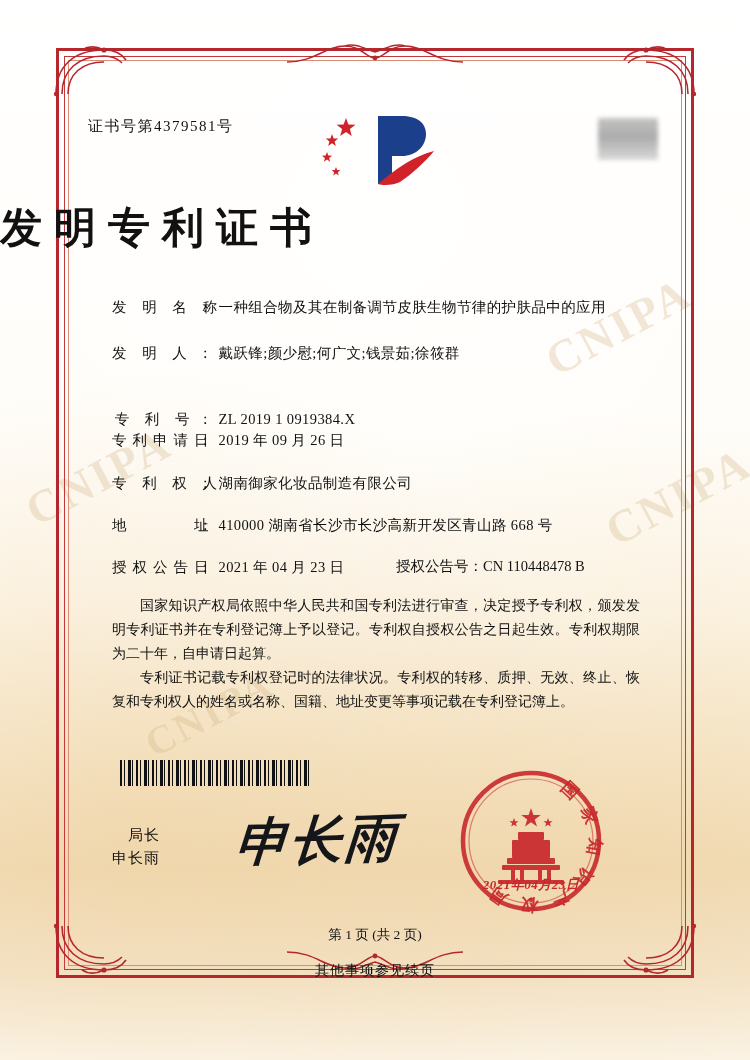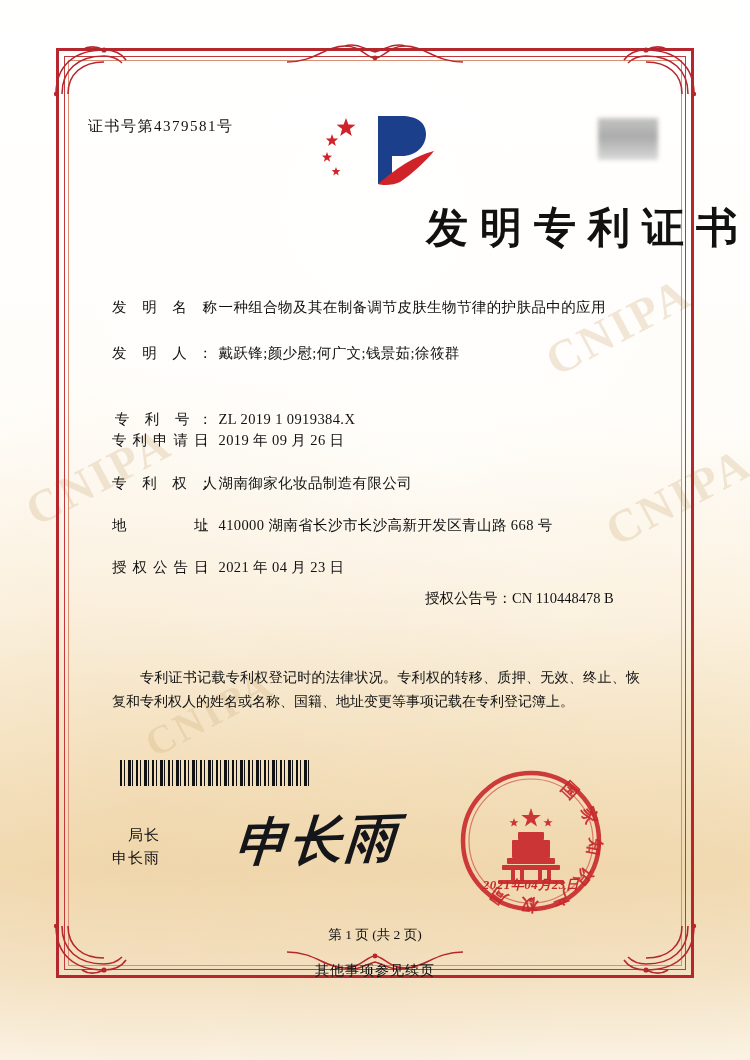--- a/index.html
+++ b/index.html
@@ -118,21 +118,21 @@
   #logo {
     position: absolute;
     left: 316px; top: 112px;
     width: 118px; height: 76px;
   }
 
   #doc-title {
     position: absolute;
     left: 0; top: 200px;
     width: 750px;
-    text-align: right;
+    text-align: left;
     font-size: 42px;
     font-weight: bold;
     letter-spacing: 12px;
     color: #111;
     font-family: "Liberation Serif", "DejaVu Serif", serif;
   }
 
   
   .field {
     position: absolute;
@@ -145,25 +145,24 @@
   .field .lbl {
     display: inline-block;
     width: 86px;
     letter-spacing: 6px;
   }
   .field .colon { margin-right: 6px; }
   .field .val { letter-spacing: 0.4px; }
 
   .field-r {
     position: absolute;
-    left: 425px;
+    left: 396px;
     font-size: 14.5px;
     color: #111;
     white-space: nowrap;
-    margin-top: 32px;
   }
 
   
   .para {
     position: absolute;
     left: 112px;
     width: 528px;
     font-size: 14px;
     line-height: 24px;
     text-align: justify;
@@ -378,20 +377,21 @@
   </div>
 
   <div class="field" style="top: 557px;">
     <span class="lbl">授权公告日</span><span class="colon">：</span><span class="val">2021 年 04 月 23 日</span>
   </div>
 
   <div class="field-r" style="top: 557px;">
     <span>授权公告号</span><span class="colon">：</span><span class="val">CN 110448478 B</span>
   </div>
 
+  <div class="para" style="top: 594px;">国家知识产权局依照中华人民共和国专利法进行审查，决定授予专利权，颁发发明专利证书并在专利登记簿上予以登记。专利权自授权公告之日起生效。专利权期限为二十年，自申请日起算。</div>
   <div class="para" style="top: 666px;">专利证书记载专利权登记时的法律状况。专利权的转移、质押、无效、终止、恢复和专利权人的姓名或名称、国籍、地址变更等事项记载在专利登记簿上。</div>
 
   <div id="barcode"></div>
 
   <div id="director-label">局长</div>
   <div id="director-name">申长雨</div>
   <div id="signature">申长雨</div>
 
   <div id="seal">
     <svg width="158" height="158" viewBox="0 0 158 158">

